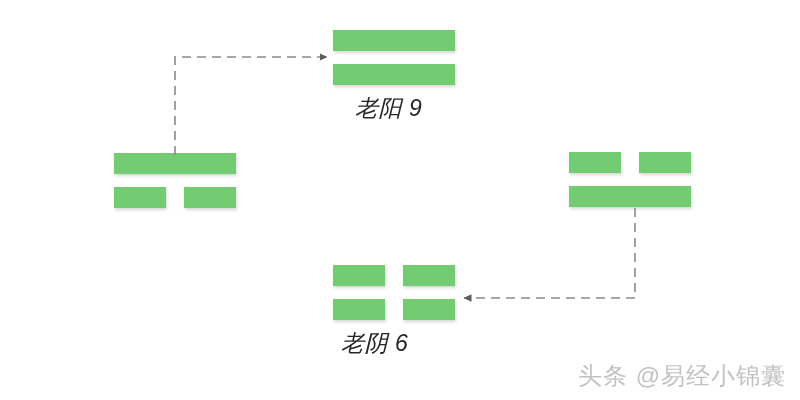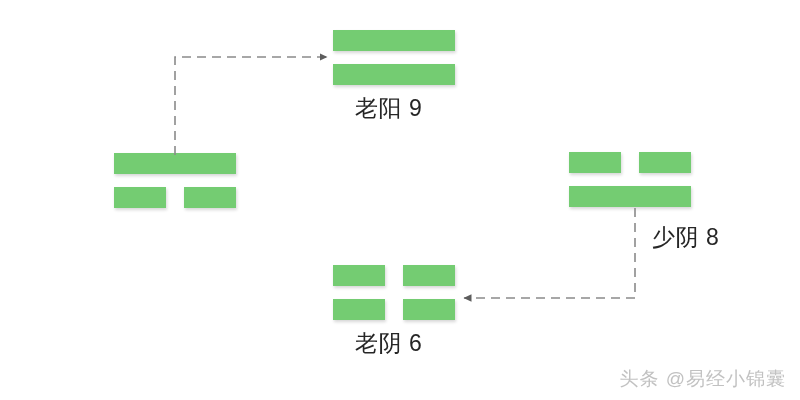--- a/index.html
+++ b/index.html
@@ -22,34 +22,35 @@
     background: #74cc72;
     box-shadow: 1px 2px 3px rgba(0,0,0,0.16);
   }
   .label {
     position: absolute;
     color: #262626;
     font-size: 23px;
     line-height: 30px;
     white-space: nowrap;
     letter-spacing: 0.5px;
+    font-style: italic;
   }
   .arrow-layer {
     position: absolute;
     left: 0;
     top: 0;
     width: 800px;
     height: 400px;
     pointer-events: none;
   }
   .watermark {
     position: absolute;
     right: 14px;
     bottom: 8px;
-    font-size: 19px;
+    font-size: 24px;
     color: #b9b9b9;
     letter-spacing: 1px;
     white-space: nowrap;
     opacity: 0.88;
   }
 
   
   #g-laoyang .bar-s1 { left: 333px; top: 30px;  width: 122px; height: 21px; }
   #g-laoyang .bar-s2 { left: 333px; top: 64px;  width: 122px; height: 21px; }
   #lbl-laoyang { left: 355px; top: 93px; }
@@ -64,21 +65,21 @@
   #g-shaoyin .bar-b1 { left: 569px; top: 152px; width: 52px;  height: 21px; }
   #g-shaoyin .bar-b2 { left: 639px; top: 152px; width: 52px;  height: 21px; }
   #g-shaoyin .bar-s1 { left: 569px; top: 186px; width: 122px; height: 21px; }
   #lbl-shaoyin { left: 652px; top: 222px; }
 
   
   #g-laoyin .bar-b1 { left: 333px; top: 265px; width: 52px; height: 21px; }
   #g-laoyin .bar-b2 { left: 403px; top: 265px; width: 52px; height: 21px; }
   #g-laoyin .bar-b3 { left: 333px; top: 299px; width: 52px; height: 21px; }
   #g-laoyin .bar-b4 { left: 403px; top: 299px; width: 52px; height: 21px; }
-  #lbl-laoyin { left: 355px; top: 328px; }
+  #lbl-laoyin { left: 341px; top: 328px; }
 </style>
 </head>
 <body>
 
 <div id="stage">
 
   <div class="group" id="g-laoyang">
     <div class="bar bar-s1"></div>
     <div class="bar bar-s2"></div>
   </div>
@@ -88,21 +89,20 @@
     <div class="bar bar-s1"></div>
     <div class="bar bar-b1"></div>
     <div class="bar bar-b2"></div>
   </div>
 
   <div class="group" id="g-shaoyin">
     <div class="bar bar-b1"></div>
     <div class="bar bar-b2"></div>
     <div class="bar bar-s1"></div>
   </div>
-  <div class="label" id="lbl-shaoyin">少阴 8</div>
 
   <div class="group" id="g-laoyin">
     <div class="bar bar-b1"></div>
     <div class="bar bar-b2"></div>
     <div class="bar bar-b3"></div>
     <div class="bar bar-b4"></div>
   </div>
   <div class="label" id="lbl-laoyin">老阴 6</div>
 
   <svg class="arrow-layer" viewBox="0 0 800 400">

